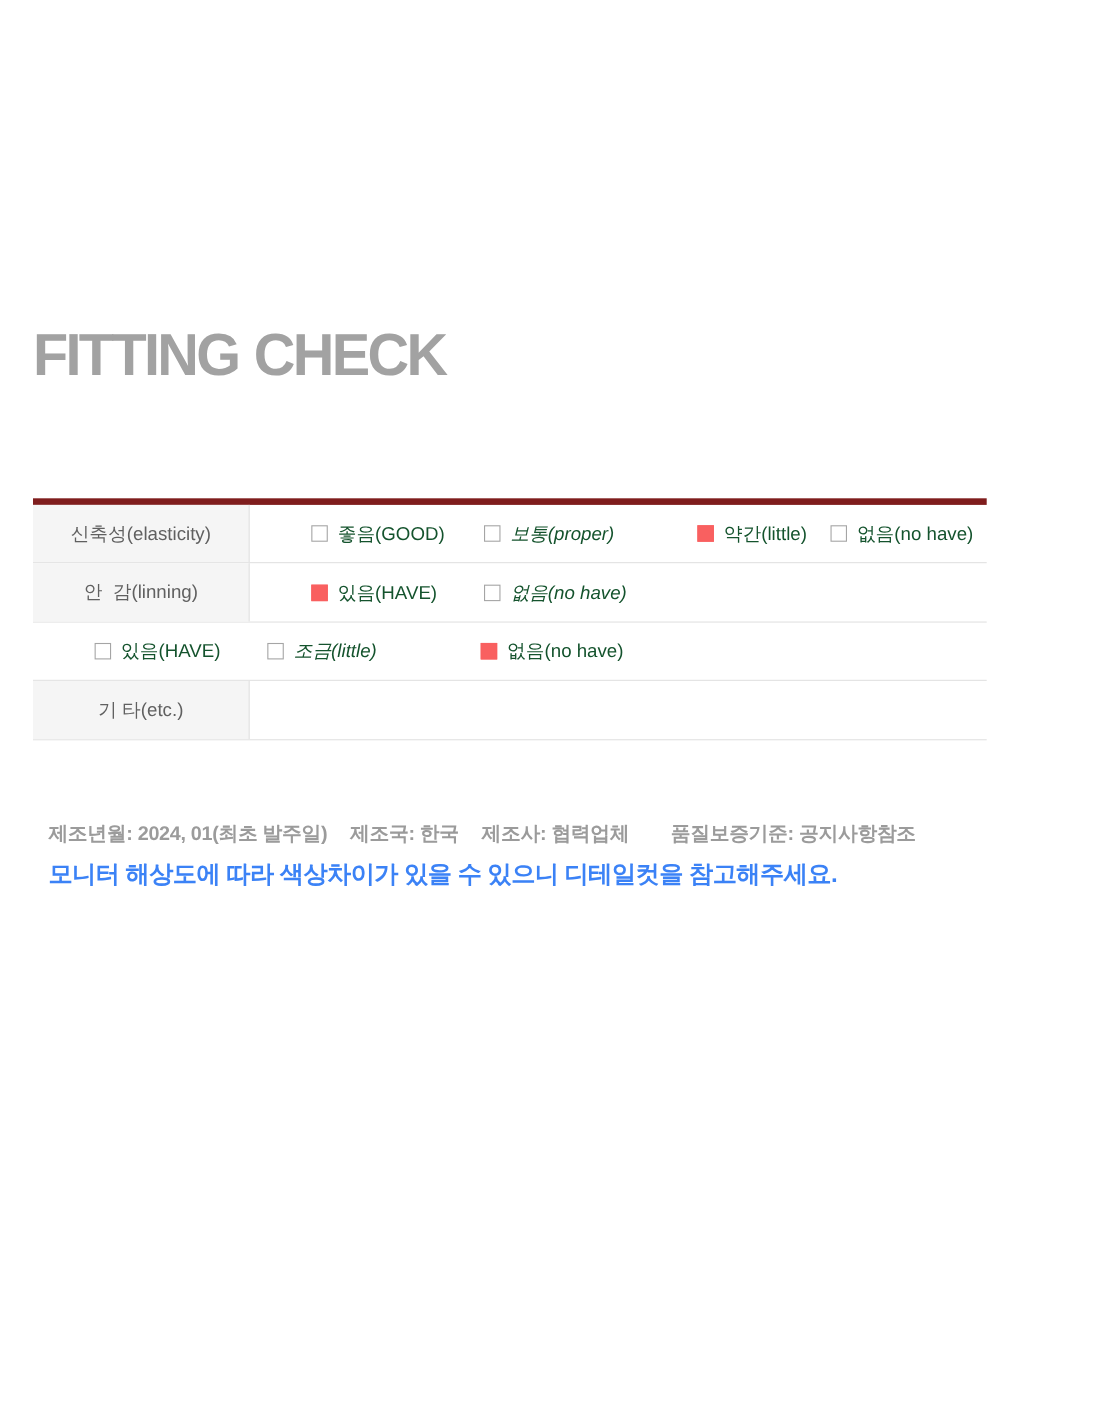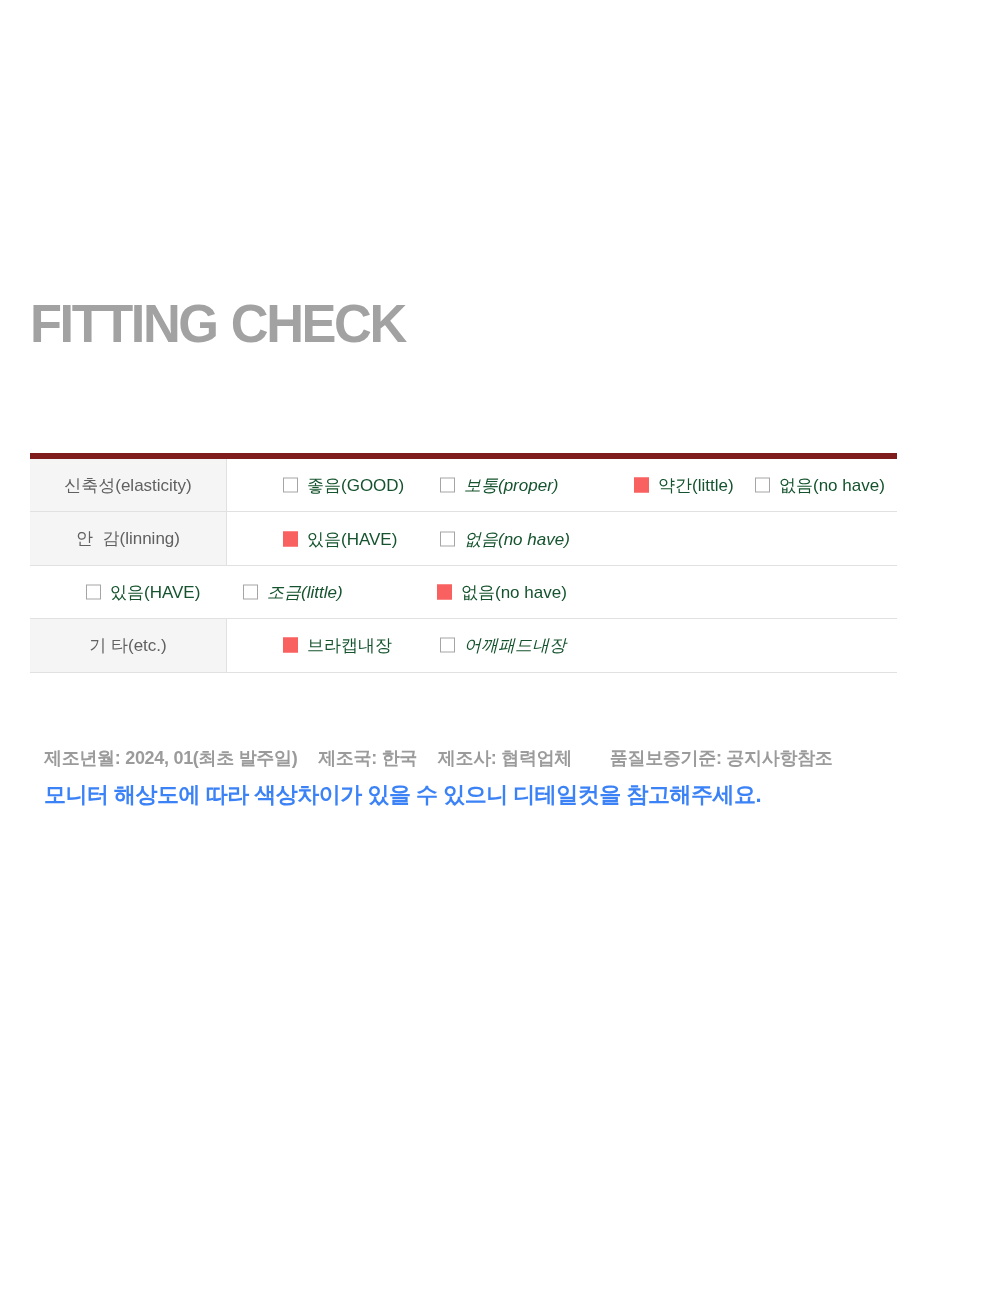--- a/index.html
+++ b/index.html
@@ -168,30 +168,20 @@
       </div>
       <div class="fit-item">
         <span class="checkbox checked"></span>
         <span>없음(no have)</span>
       </div>
     </div>
   </div>
 
   <div class="fit-row">
     <div class="fit-label-cell">기 타(etc.)</div>
-    <div class="fit-content-cell">
-      <div class="fit-item">
-        <span class="checkbox checked"></span>
-        <span>브라캡내장</span>
-      </div>
-      <div class="fit-item">
-        <span class="checkbox unchecked"></span>
-        <span>어깨패드내장</span>
-      </div>
-    </div>
   </div>
 
 </div>
 
 <div class="manufacture-info">
   <span>제조년월: 2024, 01(최초 발주일)</span>
   <span>제조국: 한국</span>
   <span>제조사: 협력업체</span>
   <span>품질보증기준: 공지사항참조</span>
 </div>

